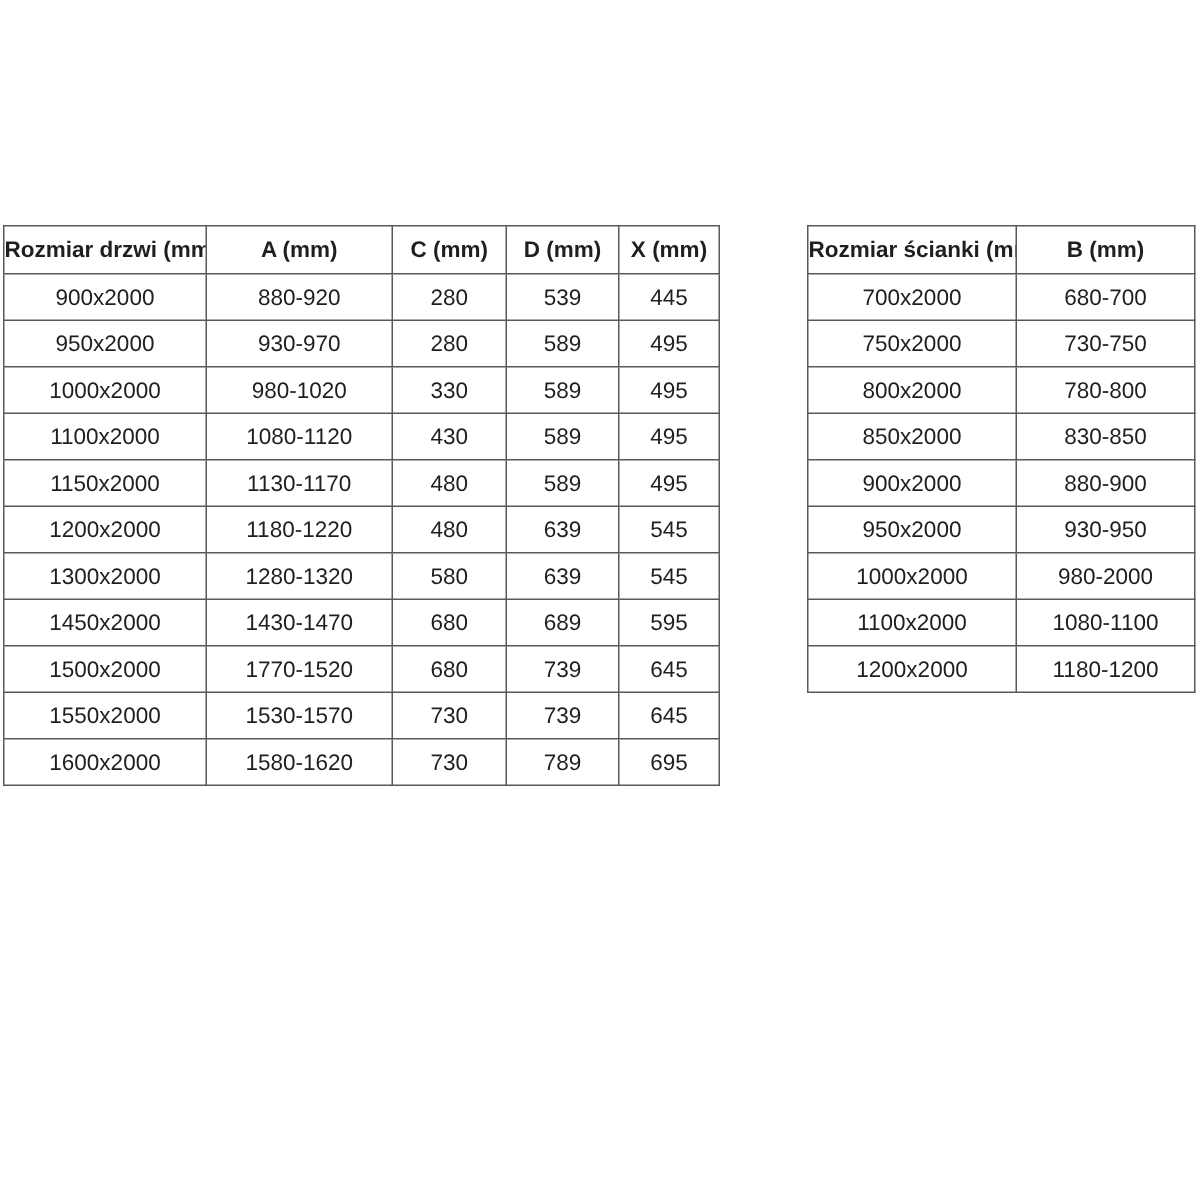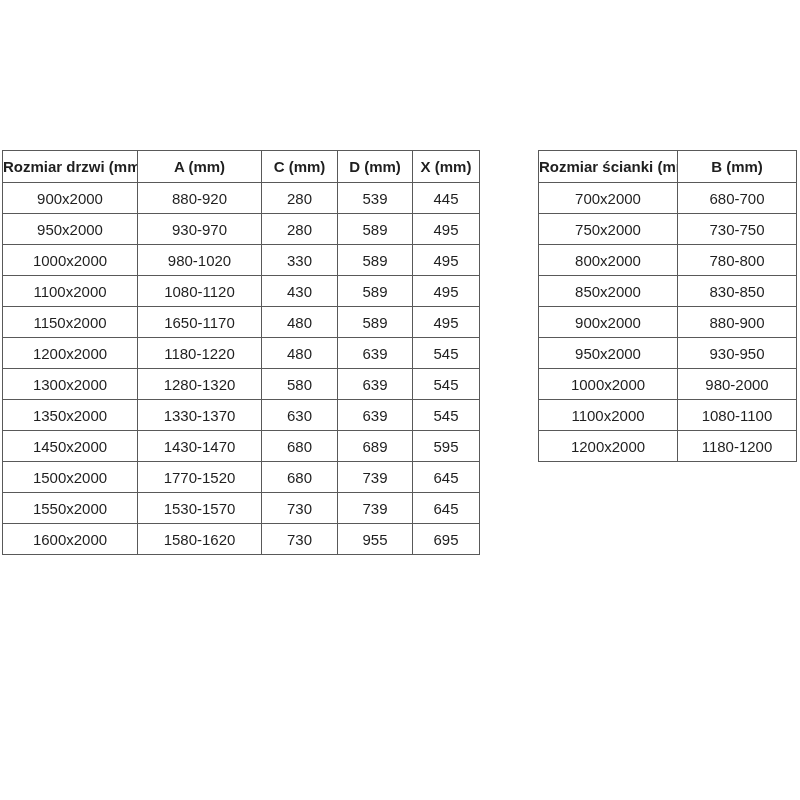--- a/index.html
+++ b/index.html
@@ -79,43 +79,36 @@
         </tr>
         <tr>
           <td>1100x2000</td>
           <td>1080-1120</td>
           <td>430</td>
           <td>589</td>
           <td>495</td>
         </tr>
         <tr>
           <td>1150x2000</td>
-          <td>1650-1170</td>
+          <td>1130-1170</td>
           <td>480</td>
           <td>589</td>
           <td>495</td>
         </tr>
         <tr>
           <td>1200x2000</td>
           <td>1180-1220</td>
           <td>480</td>
           <td>639</td>
           <td>545</td>
         </tr>
         <tr>
           <td>1300x2000</td>
           <td>1280-1320</td>
           <td>580</td>
-          <td>639</td>
-          <td>545</td>
-        </tr>
-        <tr>
-          <td>1350x2000</td>
-          <td>1330-1370</td>
-          <td>630</td>
           <td>639</td>
           <td>545</td>
         </tr>
         <tr>
           <td>1450x2000</td>
           <td>1430-1470</td>
           <td>680</td>
           <td>689</td>
           <td>595</td>
         </tr>
@@ -130,21 +123,21 @@
           <td>1550x2000</td>
           <td>1530-1570</td>
           <td>730</td>
           <td>739</td>
           <td>645</td>
         </tr>
         <tr>
           <td>1600x2000</td>
           <td>1580-1620</td>
           <td>730</td>
-          <td>955</td>
+          <td>789</td>
           <td>695</td>
         </tr>
       </tbody>
   </table>
 
   <table class="spec" id="wall-table">
     <colgroup>
       <col style="width:139px">
       <col style="width:119px">
     </colgroup>

